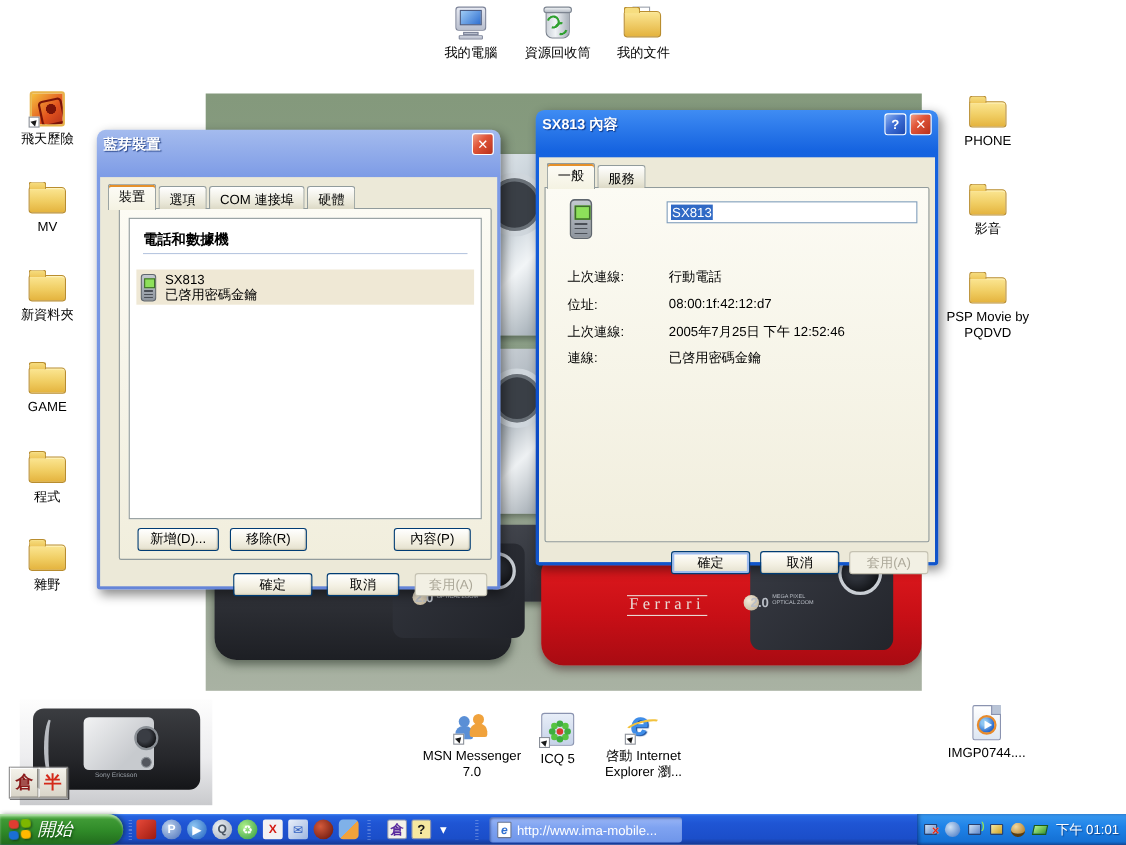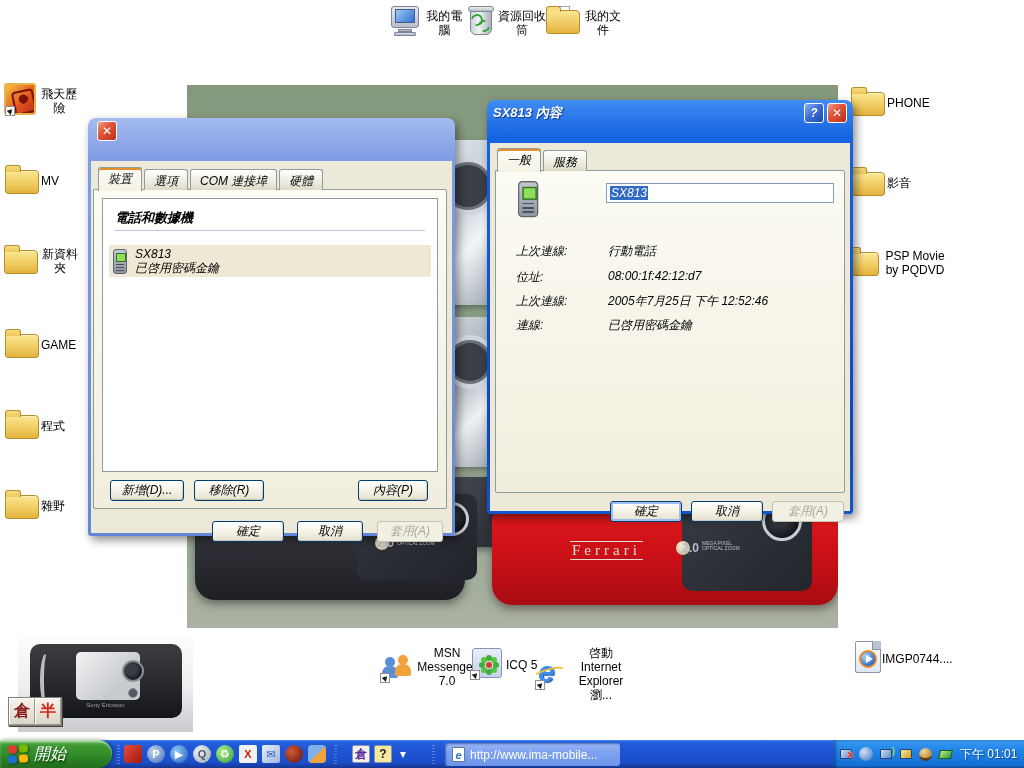--- a/index.html
+++ b/index.html
@@ -38,21 +38,21 @@
   #corner-photo .se-crescent { position:absolute; left:22px; top:16px; width:14px; height:56px; border-radius:50%;
     border-left:4px solid #b9bcc2; border-top:2px solid transparent; border-bottom:2px solid transparent; }
   #corner-photo .se-plate { position:absolute; left:58px; top:16px; width:64px; height:48px; border-radius:5px;
     background:linear-gradient(135deg,#f2f3f4,#c7cace 70%); }
   #corner-photo .se-lens { position:absolute; left:104px; top:24px; width:22px; height:22px; border-radius:50%;
     background:radial-gradient(circle at 40% 40%,#3a3d44 35%,#121316 75%); border:2px solid #8b9096; }
   #corner-photo .se-dot { position:absolute; left:110px; top:52px; width:10px; height:10px; border-radius:50%; background:#54575e; border:1px solid #8b9096; }
   #corner-photo .se-brand { position:absolute; left:0; right:0; top:66px; text-align:center; color:#9aa0a8; font-size:6px; }
 
   
-  .desk-icon { position:absolute; display:flex; align-items:center; text-align:center; cursor:default; }
+  .desk-icon { position:absolute; display:flex; flex-direction:column; align-items:center; text-align:center; cursor:default; }
   .desk-icon .lbl { margin-top:3px; font-size:12px; color:#000; line-height:14px; background:#fff; padding:0 1px; }
   .ic-wrap { position:relative; width:36px; height:34px; display:flex; align-items:center; justify-content:center; }
   .shortcut { position:absolute; left:1px; bottom:0; width:10px; height:10px; background:#fff; border:1px solid #8a8f98; display:flex; align-items:center; justify-content:center; }
   .shortcut::before { content:""; width:0; height:0; border-left:5px solid #1a1a1a; border-top:3px solid transparent; border-bottom:3px solid transparent; transform:rotate(-45deg); }
 
   .folder { position:relative; width:34px; height:24px; margin-top:6px; border-radius:2px 4px 3px 3px;
     background:linear-gradient(180deg,#fbe693 0%,#f0cd62 55%,#e4b33e 100%); border:1px solid #b98d2e; box-shadow:inset 0 1px 0 #fff3bd; }
   .folder::before { content:""; position:absolute; left:-1px; top:-6px; width:14px; height:6px;
     background:linear-gradient(180deg,#f6dd7f,#eec65a); border:1px solid #b98d2e; border-bottom:none; border-radius:3px 3px 0 0; }
 
@@ -94,21 +94,21 @@
   .ic-ie .e { position:absolute; left:4px; top:-2px; font-size:30px; font-weight:bold; font-style:italic; color:#3f8de8; text-shadow:1px 1px 1px #1a4f9e; }
   .ic-ie .orbit { position:absolute; left:-1px; top:11px; width:34px; height:12px; border:2px solid #f2c23e; border-color:#f2c23e transparent transparent transparent; border-radius:50%; transform:rotate(-14deg); }
 
   .ic-wmp { position:relative; width:26px; height:32px; background:linear-gradient(180deg,#fff,#dde6f2); border:1px solid #8a93b0; border-radius:2px; }
   .ic-wmp::after { content:""; position:absolute; right:-1px; top:-1px; width:8px; height:8px; background:#b9c4d6; border-left:1px solid #8a93b0; border-bottom:1px solid #8a93b0; }
   .ic-wmp .ball { position:absolute; left:3px; top:8px; width:18px; height:18px; border-radius:50%;
     background:radial-gradient(circle at 35% 35%,#8fc7f2 20%,#2f6fd0 65%,#1a4f9e); border:2px solid #e88a2a; }
   .ic-wmp .ball::before { content:""; position:absolute; left:5px; top:3px; width:0; height:0; border-left:7px solid #fff; border-top:4px solid transparent; border-bottom:4px solid transparent; }
 
   
-  .xp-dialog { position:absolute; border-radius:8px 8px 3px 3px; box-shadow:3px 4px 10px rgba(0,0,0,.45);font-style:italic; }
+  .xp-dialog { position:absolute; border-radius:8px 8px 3px 3px; box-shadow:3px 4px 10px rgba(0,0,0,.45); }
   .xp-dialog .frame { position:absolute; inset:0; border-radius:8px 8px 3px 3px; }
   .titlebar { position:absolute; left:0; right:0; top:0; height:26px; border-radius:6px 6px 0 0;
     display:flex; align-items:center; padding:0 6px; }
   .titlebar .ttl { flex:1; color:#fff; font-weight:bold; font-size:13px; text-shadow:1px 1px 1px rgba(10,40,110,.8); }
   .cap-btn { width:20px; height:20px; margin-left:3px; border-radius:3px; border:1px solid #fff; color:#fff; font-size:12px; font-weight:bold;
     display:flex; align-items:center; justify-content:center; line-height:1; }
   .cap-close { background:linear-gradient(135deg,#f0a088 0%,#e1563a 40%,#b8301a 100%); }
   .cap-help { background:linear-gradient(135deg,#8fb3f0 0%,#3f6fd6 45%,#1a47b0 100%); }
   .dlg-body { position:absolute; left:3px; right:3px; top:26px; bottom:3px; background:#ece9d8;margin-top:17px; }
 
@@ -340,30 +340,31 @@
       <div class="ic-wmp">
         <div class="ball"></div>
       </div>
     </div>
   <div class="lbl">IMGP0744....</div>
 </div>
 
 <div class="xp-dialog" style="left:88px;top:118px;width:367px;height:418px;z-index:5;">
   <div class="frame inactive-frame"></div>
   <div class="titlebar">
+    <div class="ttl">藍芽裝置</div>
     <div class="cap-btn cap-close">✕</div>
   </div>
   <div class="dlg-body">
     <div class="tabrow" style="left:7px;top:8px;">
       <div class="tab active">裝置</div>
       <div class="tab">選項</div>
       <div class="tab">COM 連接埠</div>
       <div class="tab">硬體</div>
     </div>
-    <div class="tabpage" style="left:2px;right:5px;top:28px;height:320px;padding-left:34px;">
+    <div class="tabpage" style="left:17px;right:5px;top:28px;height:320px;padding-left:34px;">
       <div class="listbox" style="left:8px;right:8px;top:8px;height:274px;">
         <div class="group-hd">電話和數據機</div>
         <div class="dev-row">
           <div class="mini-phone"></div>
           <div class="dev-text">
             <div>SX813</div>
             <div>已啓用密碼金鑰</div>
           </div>
         </div>
       </div>

